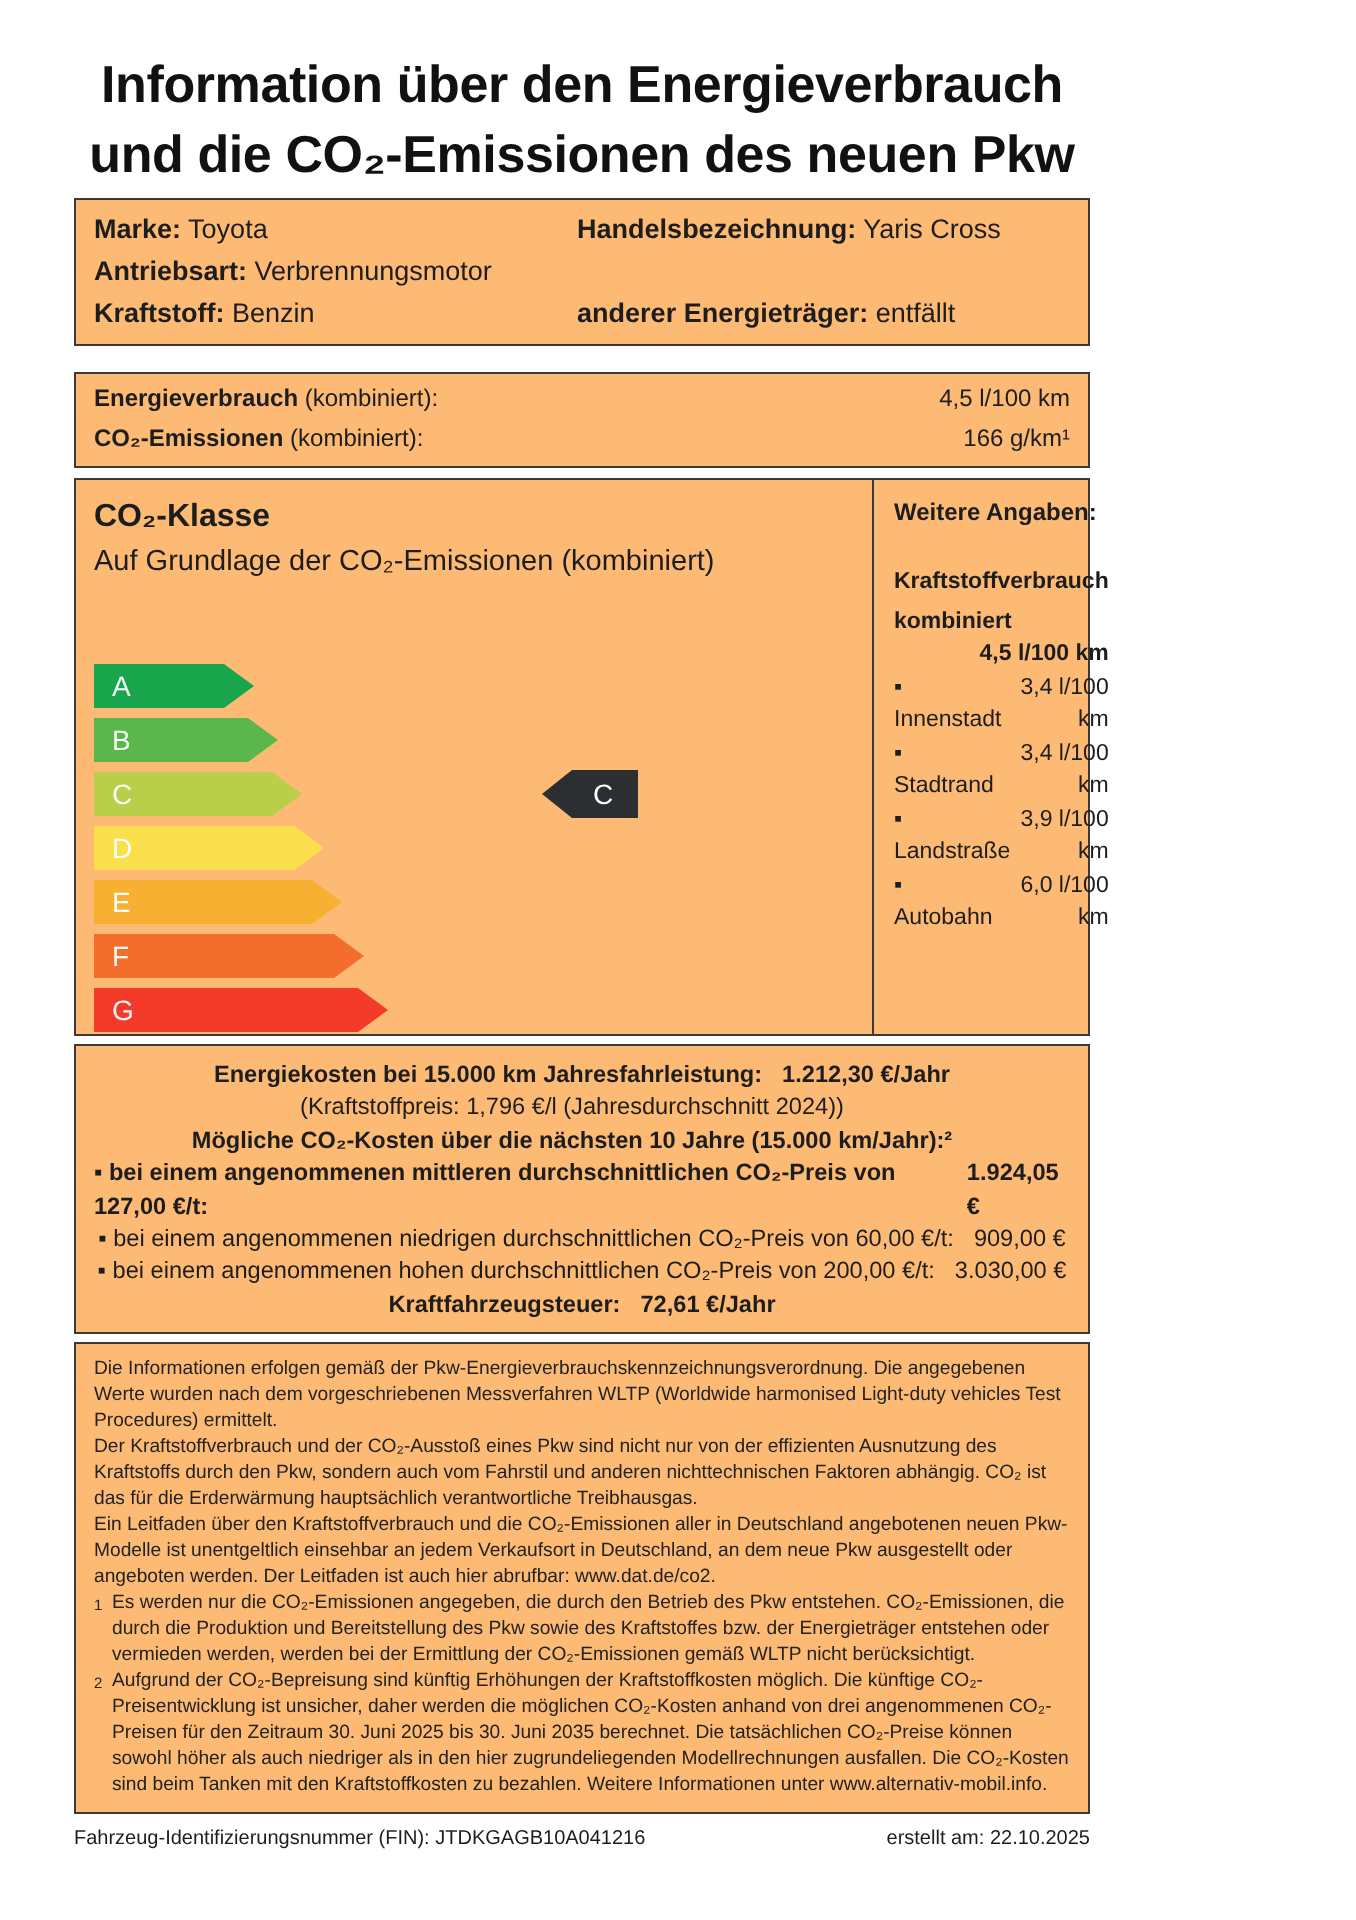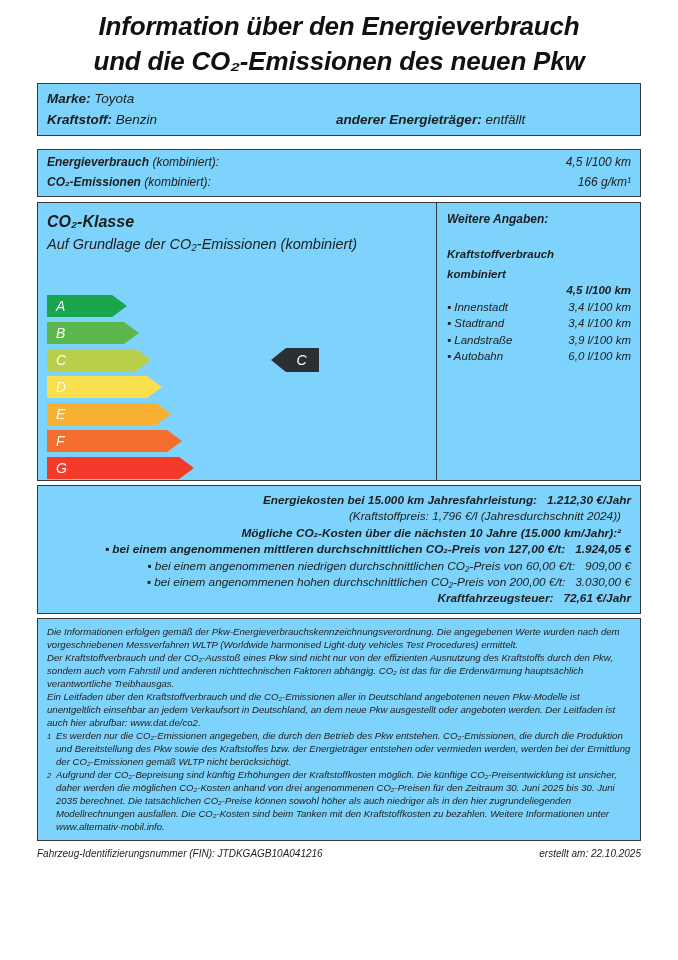--- a/index.html
+++ b/index.html
@@ -4,34 +4,34 @@
 <style>
   * { margin:0; padding:0; box-sizing:border-box; }
   html,body { background:#ffffff; }
   body {
     width:678px; height:960px;
     font-family:"Liberation Sans","DejaVu Sans",sans-serif;
     color:#1d1d1d;
     position:relative;
     overflow:hidden;
   }
-  .content { margin:0 37px; width:604px;font-style:italic; }
+  .content { margin:16px 37px; width:508px; }
 
   
   .title {
     padding-top:9px;
     text-align:center;
     font-size:26px;
     font-weight:700;
     line-height:35px;
     color:#111;
     letter-spacing:-0.2px;
   }
 
-  .box { border:1.5px solid #3a3a3a; background:#7dd3fc; }
+  .box { border:1.5px solid #3a3a3a; background:#fdba74; }
 
   
   .vehicle-box { margin-top:4px; padding:4px 9px 5px; font-size:13.5px; line-height:21px; }
   .v-row { display:grid; grid-template-columns:49.5% 50.5%; }
   .lbl { font-weight:700; }
 
   
   .consumption-box { margin-top:13px; padding:3px 9px 4px; font-size:12px; line-height:19.5px; }
   .c-row { display:flex; justify-content:space-between; }
 
@@ -59,21 +59,21 @@
   }
   .class-right { flex:1; padding:9px 9px 0 10px; font-size:11.5px; }
   .wa-title { font-size:12px; font-weight:700; margin-bottom:20px; }
   .wa-group { font-weight:700; line-height:16.5px; margin-bottom:3px; }
   .wa-row { display:flex; justify-content:space-between; line-height:16.5px; }
   .wa-row .val { text-align:right; }
   .wa-row.bold { font-weight:700;flex-direction:column; }
 
   
   .costs-box { margin-top:4px; padding:6px 9px; font-size:11.8px; line-height:16.4px; }
-  .cost-row { display:flex; justify-content:flex-end; }
+  .cost-row { display:flex; justify-content:center; }
   .cost-row .cl { padding-right:10px; }
   .cost-row.bold { font-weight:700; }
 
   
   .legal-box { margin-top:4px; padding:6px 9px 7px; font-size:9.6px; line-height:13px; color:#222; }
   .fn { display:flex; }
   .fn-marker { flex:none; width:9px; font-size:7.5px; padding-top:1px; }
   .fn-text { flex:1; }
 
   
@@ -88,22 +88,30 @@
     <div>Information über den Energieverbrauch</div>
     <div>und die CO₂-Emissionen des neuen Pkw</div>
   </div>
 
   <div class="box vehicle-box">
     <div class="v-row">
       <div>
         <span class="lbl">Marke:</span>
         <span>Toyota</span>
       </div>
+      <div>
+        <span class="lbl">Handelsbezeichnung:</span>
+        <span>Yaris Cross</span>
+      </div>
     </div>
     <div class="v-row">
+      <div>
+        <span class="lbl">Antriebsart:</span>
+        <span>Verbrennungsmotor</span>
+      </div>
       <div></div>
     </div>
     <div class="v-row">
       <div>
         <span class="lbl">Kraftstoff:</span>
         <span>Benzin</span>
       </div>
       <div>
         <span class="lbl">anderer Energieträger:</span>
         <span>entfällt</span>

